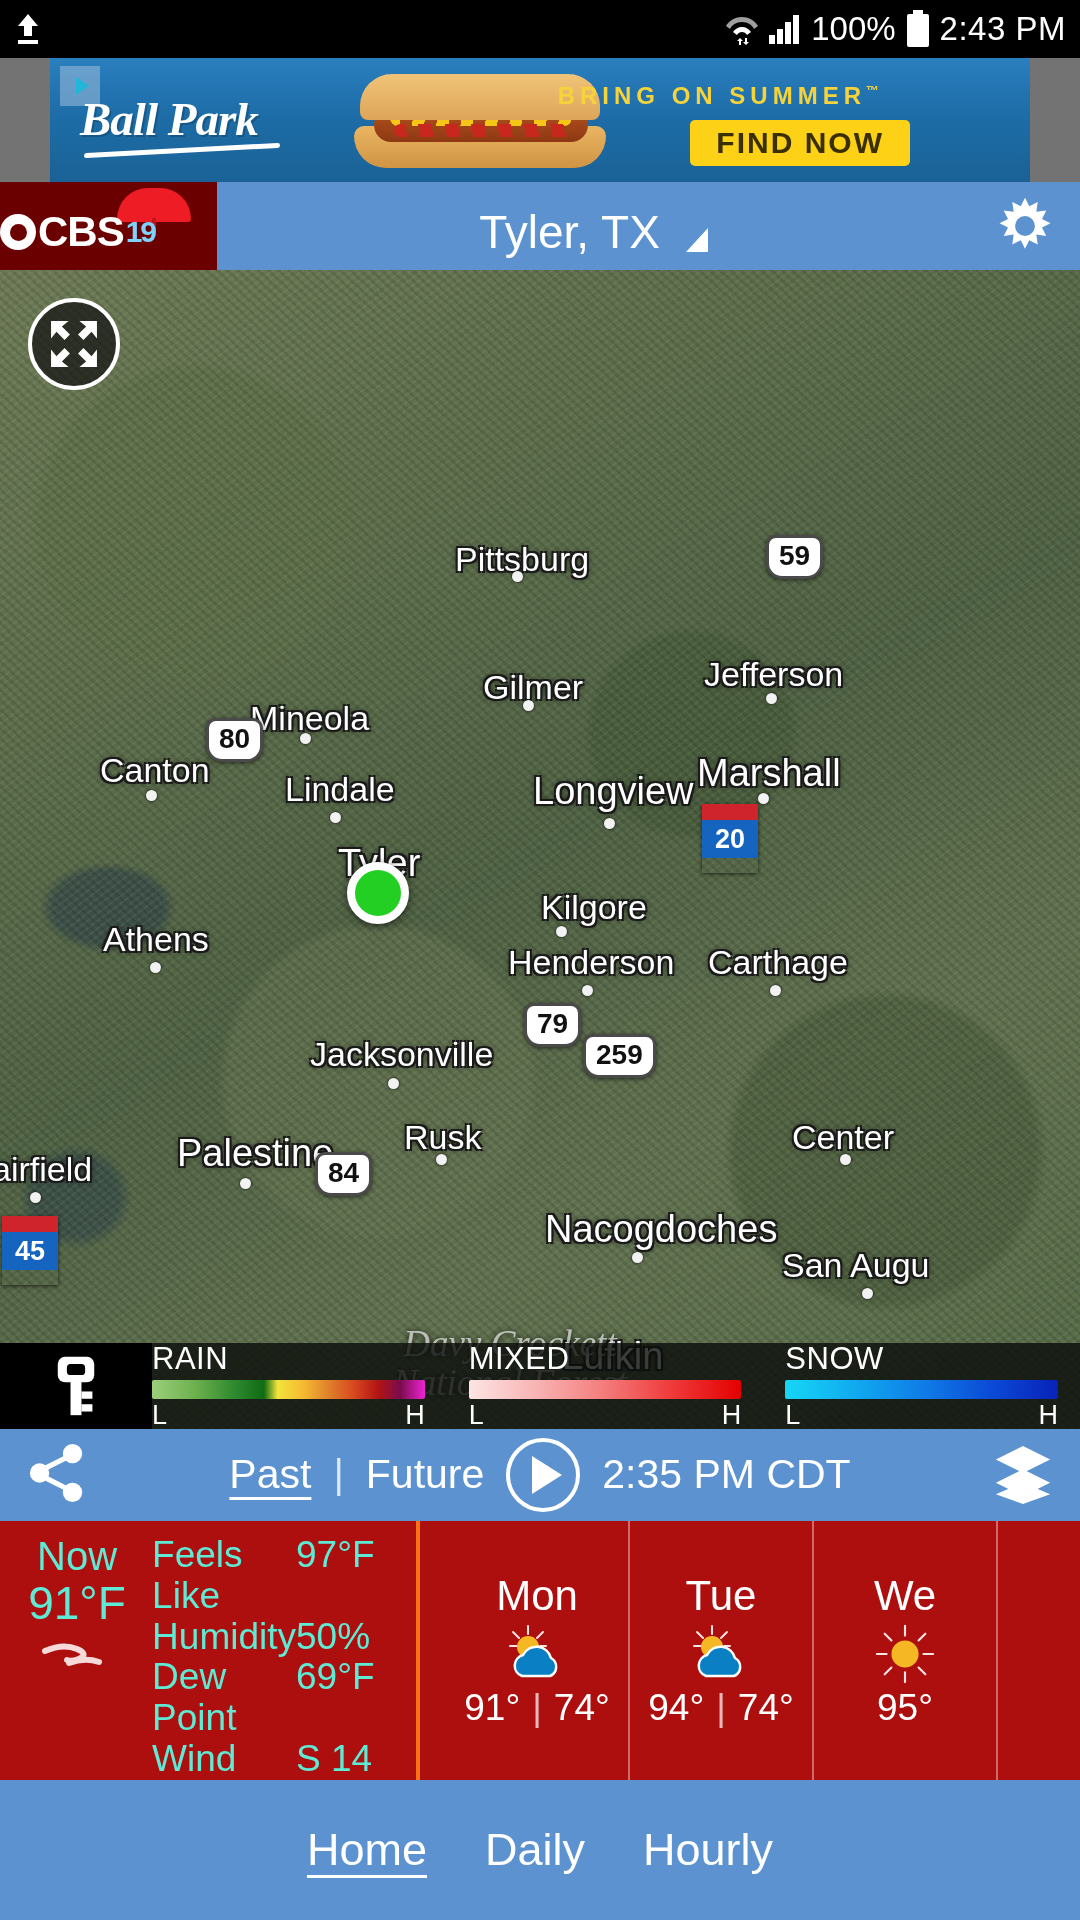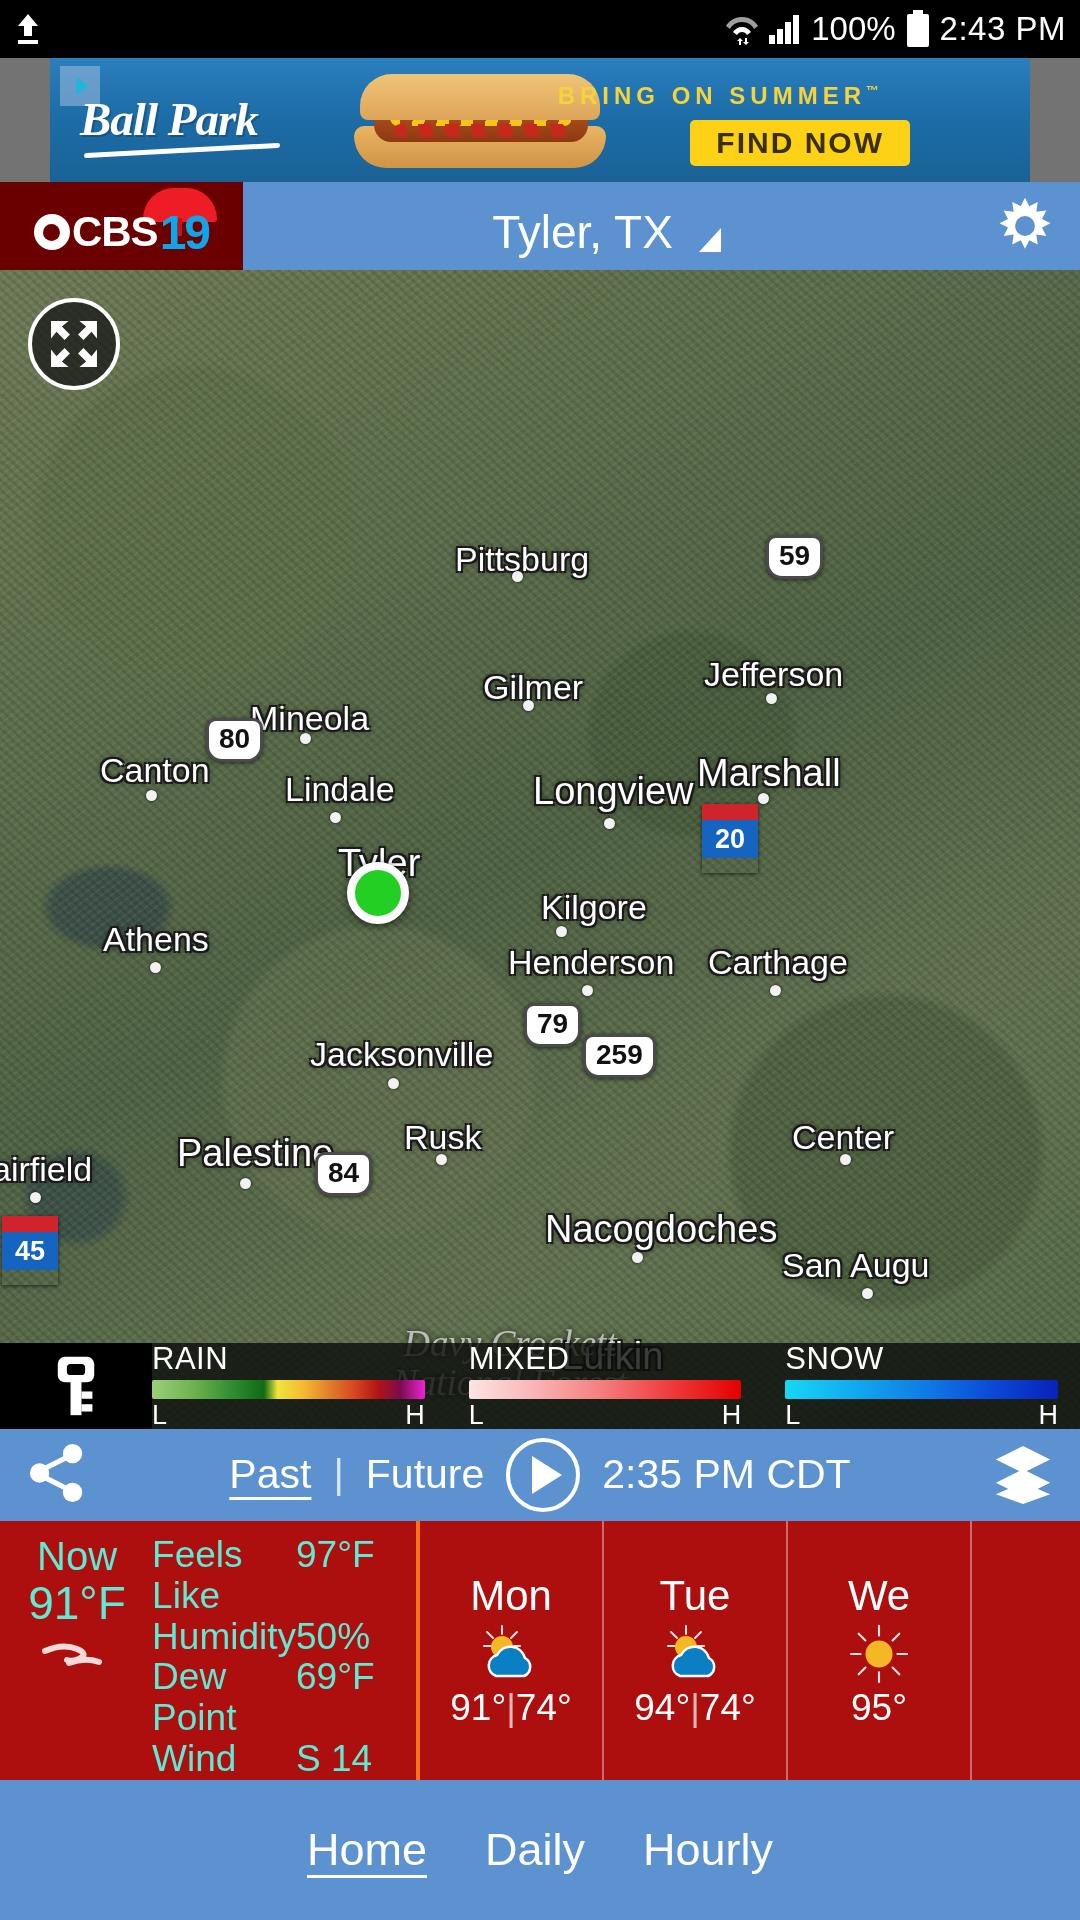--- a/index.html
+++ b/index.html
@@ -75,32 +75,32 @@
     background:#fcd116; color:#3a2f00;
     font-size:30px; font-weight:700; letter-spacing:2px;
     padding:6px 26px; border-radius:5px; font-family:"Liberation Sans", sans-serif;
   }
 
   
   .appbar {
     flex:0 0 88px; background:#5b92cf; display:flex; align-items:stretch; position:relative;
   }
   .brand {
-    width:243px; background:#6b0000; position:relative;
-    display:flex; align-items:center; justify-content:center; overflow:hidden;
+    width:217px; background:#6b0000; position:relative;
+    display:flex; align-items:center; overflow:hidden;
   }
   .brand-row { display:flex; align-items:center; gap:2px; transform:translateY(6px); }
   .cbs-eye {
     width:36px;height:36px;border-radius:50%;background:#fff;
     display:flex;align-items:center;justify-content:center;
   }
   .cbs-eye .pupil{width:17px;height:17px;border-radius:50%;background:#6b0000;}
   .cbs-word { color:#fff; font-size:42px; font-weight:700; letter-spacing:-1px;
               font-family:"Liberation Sans", sans-serif; }
-  .cbs-19 { color:#0ea5e9; font-size:48px; font-weight:700; letter-spacing:-2px; }
+  .cbs-19 { color:#7dd3fc; font-size:30px; font-weight:700; letter-spacing:-2px; }
   .umbrella { position:absolute; right:26px; top:6px; width:74px; height:40px; }
   .umb-canopy{ position:absolute; left:0; top:0; width:74px; height:34px;
     background:#ee1c25; border-radius:42px 42px 4px 4px; }
   .umb-stick{ position:absolute; left:35px; top:30px; width:4px; height:18px; background:#c0151c; }
   .loc {
     flex:1; display:flex; align-items:center; justify-content:center; gap:26px;margin-top:12px;
   }
   .loc-text { color:#fff; font-size:46px; font-weight:400; }
   .loc-caret {
     width:0;height:0;border-left:22px solid transparent;
@@ -207,29 +207,29 @@
   }
   .now-left { width:150px; text-align:center; }
   .now-label { font-size:40px; line-height:1.08; }
   .now-temp { font-size:46px; line-height:1.12; }
   .wind-ico { margin-top:12px; display:flex; justify-content:center; }
   .now-right { flex:1; padding-left:12px; }
   .now-row { display:flex; font-size:37px; line-height:1.105; }
   .now-row .k { flex:1; }
   .now-row .v { width:120px; text-align:left; }
 
-  .days { flex:1; display:flex; overflow:hidden; }
+  .days { flex:1; display:flex; overflow:hidden;margin-left:26px; }
   .day {
     flex:0 0 184px; color:#fff; position:relative;
     display:flex; flex-direction:column; align-items:center; justify-content:center;
     border-right:2px solid #d06a6a; padding-top:4px;
   }
   .day-name { font-size:42px; line-height:1; }
   .day-ico { height:62px; display:flex; align-items:center; justify-content:center; margin:6px 0 2px; }
-  .day-temps { font-size:37px; display:flex; align-items:center; }
+  .day-temps { font-size:37px; display:flex; align-items:center; gap:12px; }
   .day-temps .bar { color:#e7b6b6; font-weight:300; }
 
   
   .bottomnav {
     flex:0 0 140px; background:#5b92cf;
     display:flex; align-items:center; justify-content:center; gap:58px;
   }
   .nav-item { color:#fff; font-size:45px; }
   .nav-item.active { text-decoration:underline; text-underline-offset:10px; text-decoration-thickness:3px; }
 </style>

